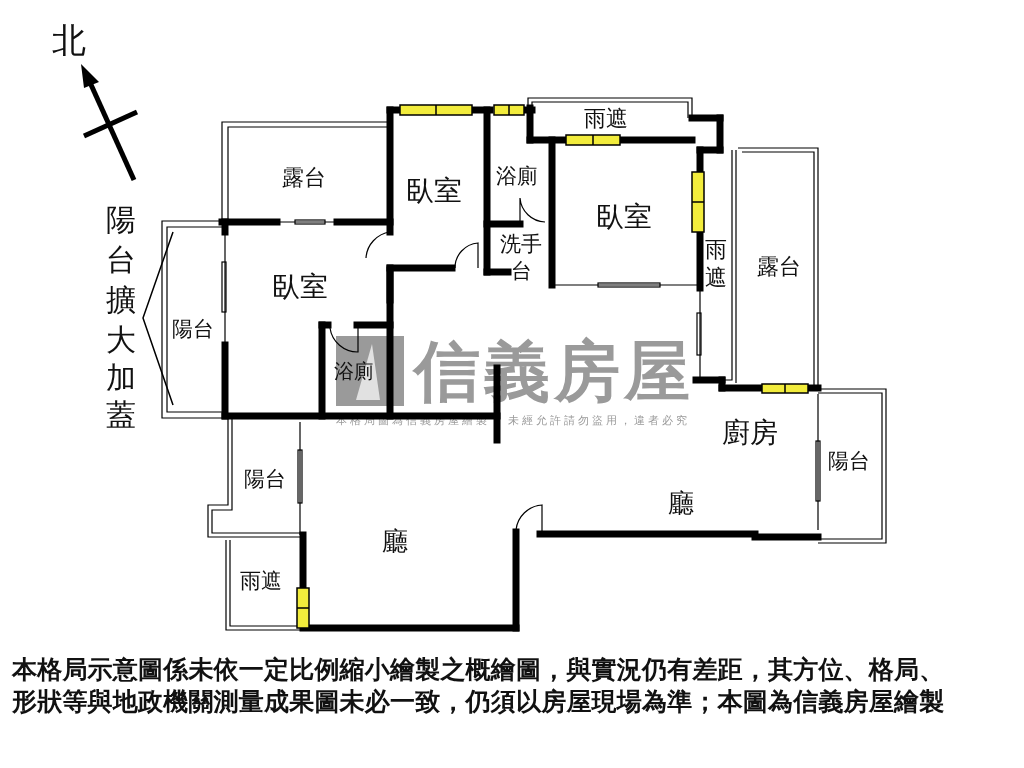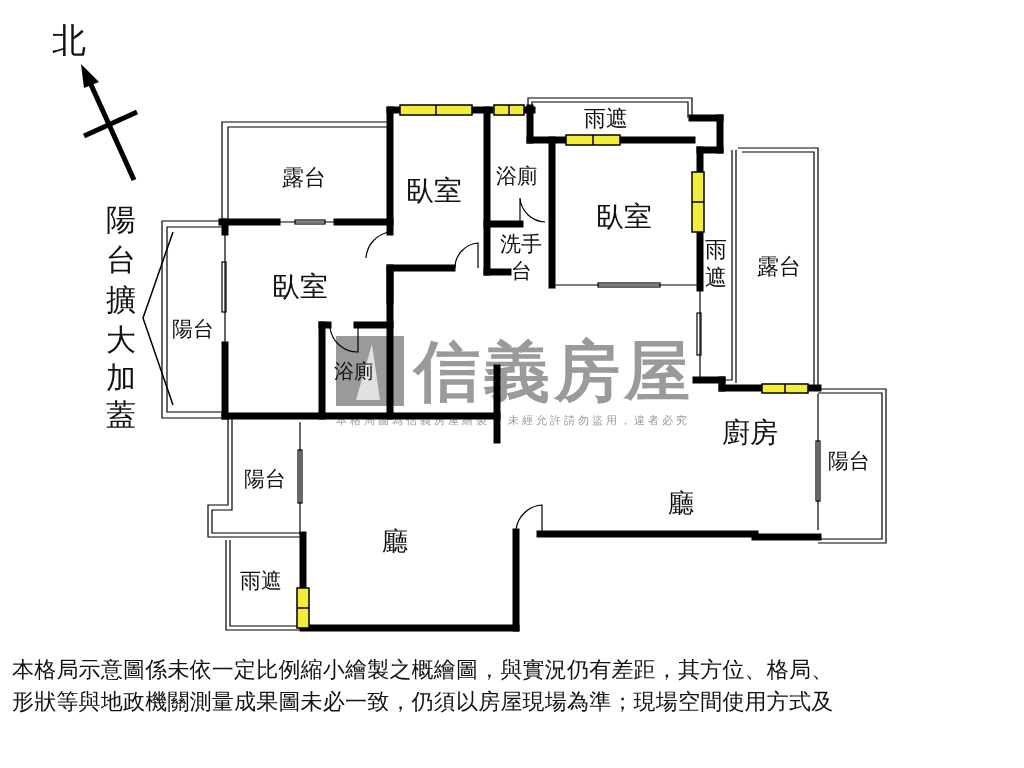--- a/index.html
+++ b/index.html
@@ -3,22 +3,22 @@
   <meta charset="utf-8">
   <style>
     html, body { margin: 0; padding: 0; background: #ffffff; }
     body { width: 1024px; height: 768px; position: relative; overflow: hidden;
            font-family: "DejaVu Serif", "Liberation Serif", serif; }
     #plan { position: absolute; left: 0; top: 0; width: 1024px; height: 768px; }
     .room-label { font-family: "DejaVu Serif", "Liberation Serif", serif; fill: #111; }
     .wm-big { font-family: "DejaVu Sans", "Liberation Sans", sans-serif; fill: #9a9a9a; font-weight: bold; }
     .wm-small { font-family: "DejaVu Sans", "Liberation Sans", sans-serif; fill: #9a9a9a; }
     .disclaimer { position: absolute; left: 12px; top: 654px; width: 1000px;
-                  font-family: "DejaVu Serif", "Liberation Serif", serif; font-size: 22px;
-                  line-height: 32px; color: #111; letter-spacing: 0.2px; }
+                  font-family: "DejaVu Serif", "Liberation Serif", serif; font-size: 25px;
+                  line-height: 32px; color: #111; letter-spacing: 0.2px; font-weight: bold; }
     .disclaimer div { white-space: nowrap; }
   </style>
 </head>
 <body>
 
 <svg id="plan" viewBox="0 0 1024 768" xmlns="http://www.w3.org/2000/svg">
 
   <g>
     <rect x="336" y="336" width="68" height="70" fill="#9a9a9a"></rect>
     <path d="M356 400 L372 344 L380 400 Z" fill="#ffffff" opacity="0.7"></path>
@@ -176,14 +176,14 @@
     <text class="room-label" x="240" y="588" font-size="21">雨遮</text>
     <text class="room-label" x="382" y="550" font-size="26">廳</text>
     <text class="room-label" x="668" y="512" font-size="26">廳</text>
     <text class="room-label" x="722" y="442" font-size="28">廚房</text>
     <text class="room-label" x="828" y="468" font-size="21">陽台</text>
   </g>
 </svg>
 
 <div class="disclaimer">
   <div>本格局示意圖係未依一定比例縮小繪製之概繪圖，與實況仍有差距，其方位、格局、</div>
-  <div>形狀等與地政機關測量成果圖未必一致，仍須以房屋現場為準；現場空間使用方式及</div>
+  <div>形狀等與地政機關測量成果圖未必一致，仍須以房屋現場為準；本圖為信義房屋繪製</div>
 </div>
 
 </body></html>

